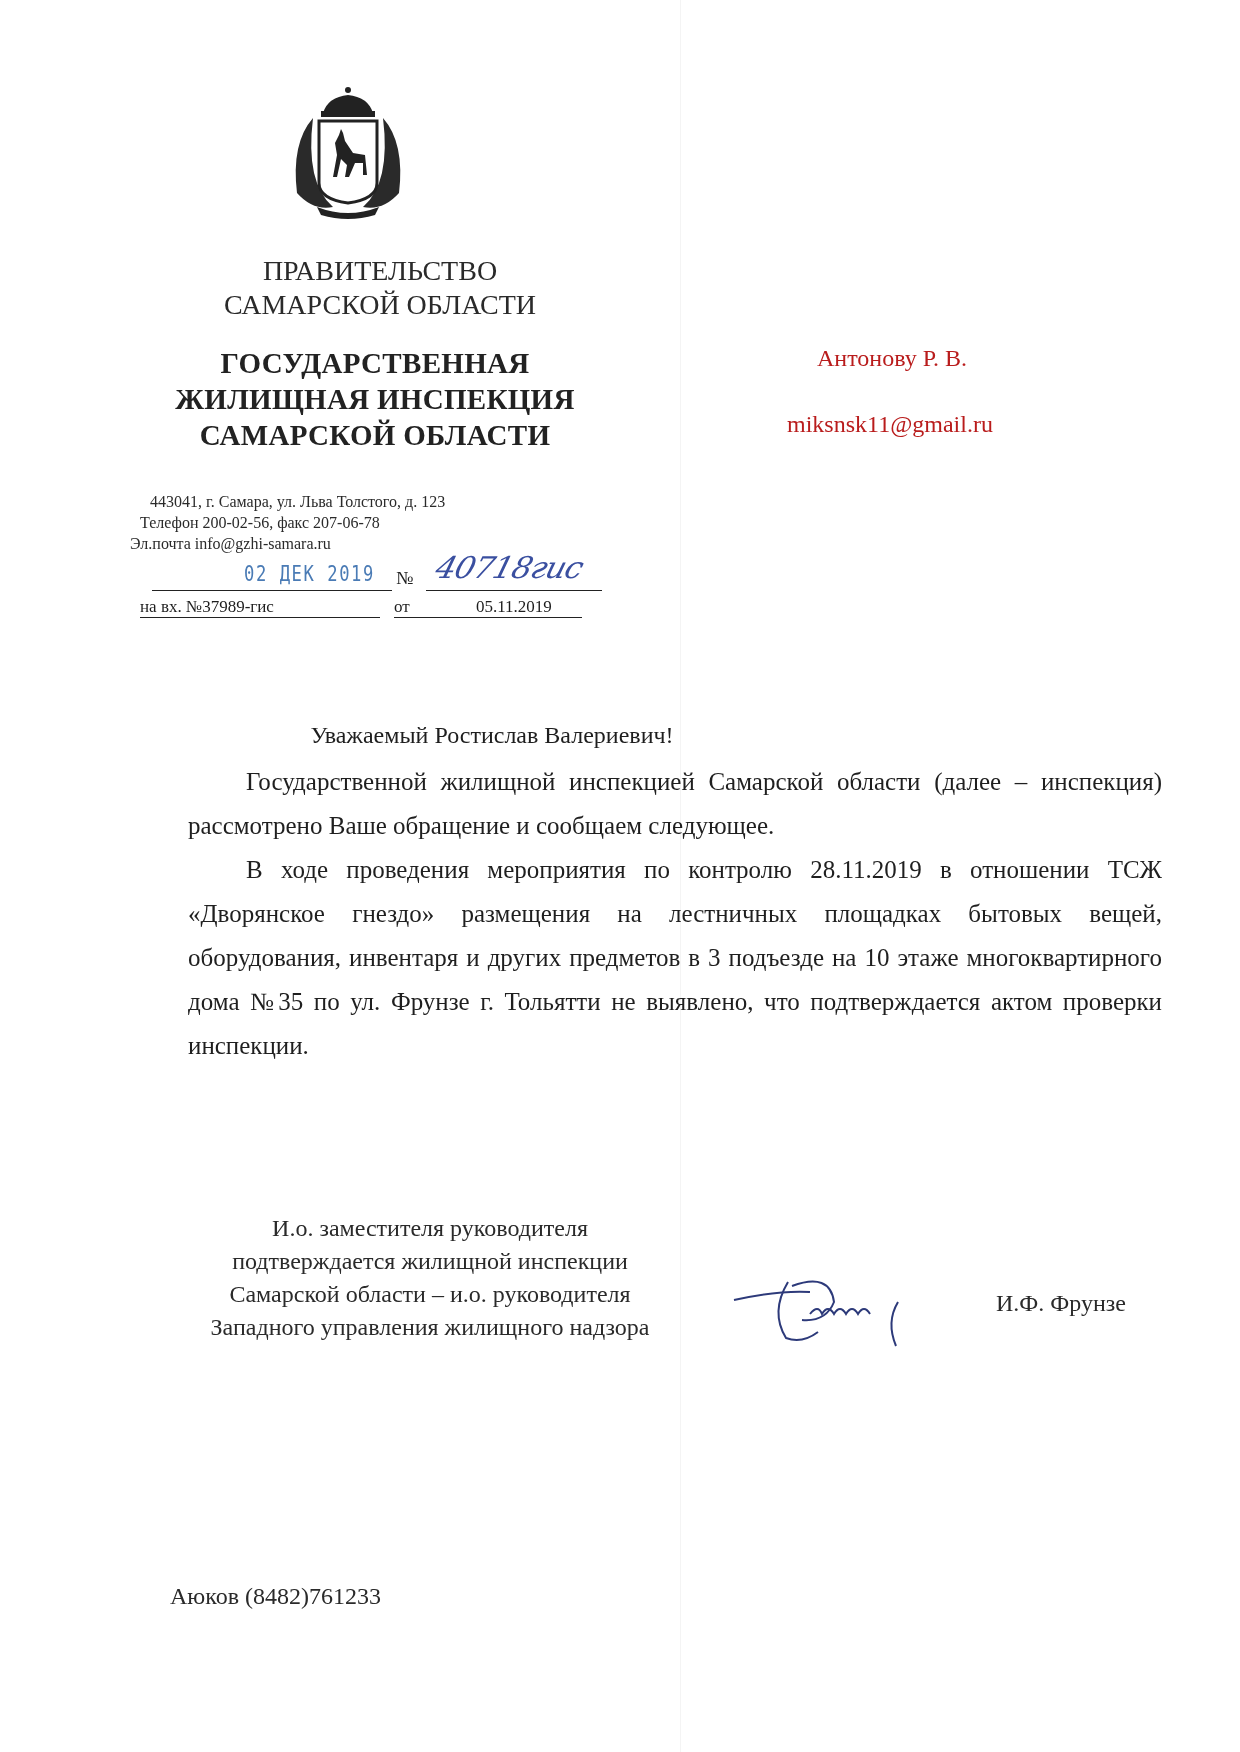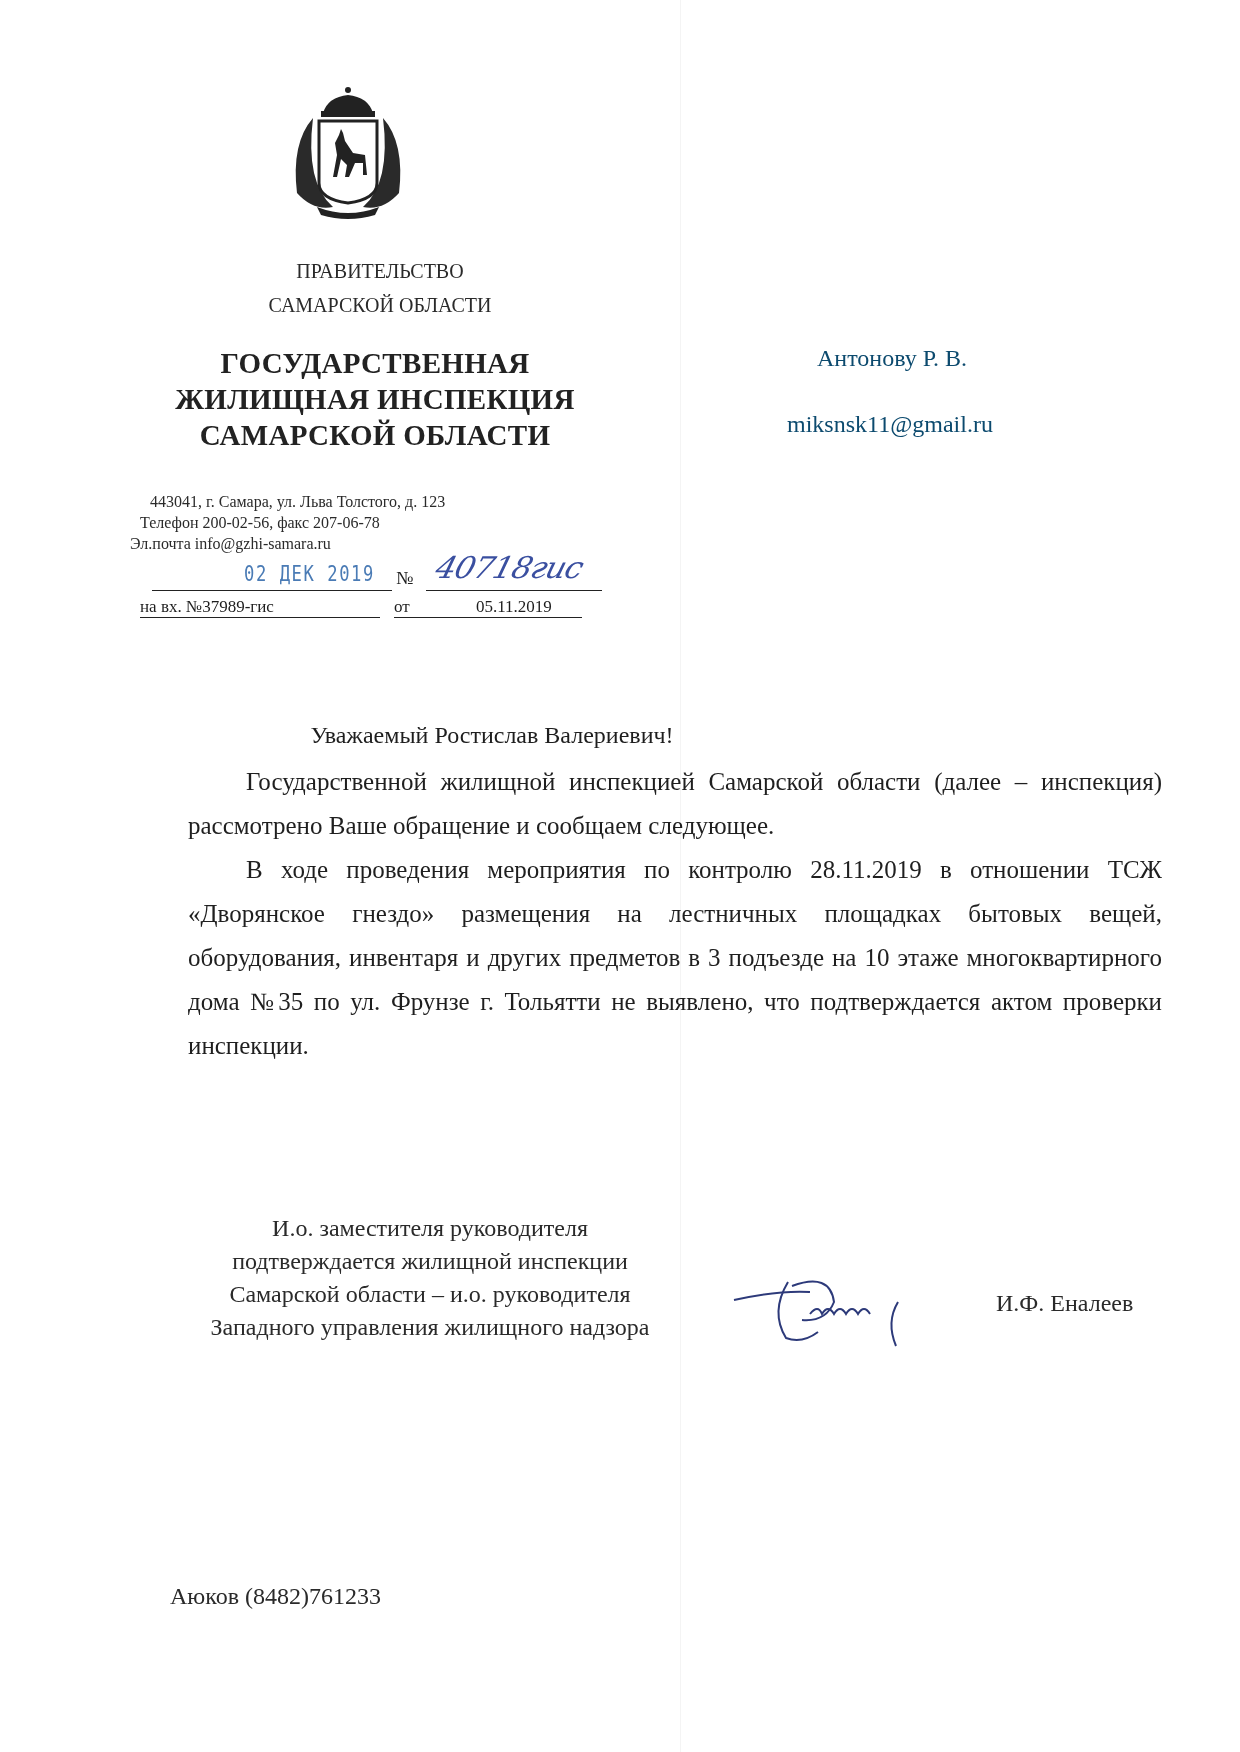--- a/index.html
+++ b/index.html
@@ -6,33 +6,33 @@
   body {
     width: 1240px; height: 1752px; background: #ffffff; position: relative; overflow: hidden;
     color: #1e1e1e;
   }
   .serif { font-family: "Liberation Serif", "DejaVu Serif", serif; }
   .sans { font-family: Liberation Serif, serif; }
   .abs { position: absolute; }
 
   #emblem { left: 283px; top: 83px; width: 130px; height: 140px; }
 
-  .gov { left: 150px; width: 460px; text-align: center; font-size: 20px; line-height: 34px; color: #2a2a2a; }
+  .gov { left: 150px; width: 460px; text-align: center; font-size: 28px; line-height: 34px; color: #2a2a2a; }
   .agency { left: 140px; width: 470px; text-align: center; font-size: 29px; line-height: 36px; font-weight: bold; color: #222; letter-spacing: 0.3px; }
   .contacts { left: 140px; width: 470px; text-align: left; font-size: 16px; line-height: 21px; color: #2a2a2a; }
 
   .stamp { left: 244px; top: 561px; font-family: "DejaVu Sans Mono", monospace; font-size: 22px; color: #4a7bb5; letter-spacing: 2px; transform: scaleX(0.78); transform-origin: left center; }
   .reg-line { border-bottom: 1.5px solid #222; }
   .no-sign { left: 396px; top: 568px; font-size: 18px; }
   .handnum { left: 440px; top: 550px; font-family: "DejaVu Serif", serif; font-style: italic; font-size: 30px; color: #3a4fa0; transform: skewX(-15deg) scaleX(1.05); letter-spacing: -1px; }
   .incoming { left: 140px; top: 597px; font-size: 17px; }
   .ot { left: 394px; top: 597px; font-size: 17px; }
   .incdate { left: 476px; top: 597px; font-size: 17px; }
 
-  .addressee { left: 790px; width: 280px; font-size: 24px; color: #0c4a6e; }
+  .addressee { left: 790px; width: 280px; font-size: 24px; color: #b91c1c; }
 
   .greeting { left: 0; width: 984px; top: 722px; text-align: center; font-size: 24px; }
   .para { left: 172px; width: 974px; font-size: 25px; line-height: 44px; text-align: justify; color: #1f1f1f; margin-left: 16px; }
   .para .indent { display: inline-block; width: 58px; }
 
   .signer { left: 150px; width: 560px; text-align: center; font-size: 24px; line-height: 33px; color: #2a2a2a; }
   .signer-name { left: 996px; top: 1290px; font-size: 24px; color: #2a2a2a; }
   #signature { left: 730px; top: 1262px; width: 220px; height: 90px; }
 
   .footer-contact { left: 170px; top: 1583px; font-size: 24px; color: #2a2a2a; }
@@ -95,15 +95,15 @@
 <div class="abs serif signer" style="top:1278px">Самарской области – и.о. руководителя</div>
 <div class="abs serif signer" style="top:1311px">Западного управления жилищного надзора</div>
 
 <svg id="signature" class="abs" viewBox="0 0 220 90">
   <path d="M4 38 Q50 28 80 30" stroke="#2d3a7a" stroke-width="2" fill="none"></path>
   <path d="M58 20 Q40 50 56 76 Q72 82 88 70" stroke="#2d3a7a" stroke-width="2" fill="none"></path>
   <path d="M62 24 Q100 10 104 40 Q96 60 72 58" stroke="#2d3a7a" stroke-width="2" fill="none"></path>
   <path d="M80 52 q8 -10 12 0 q6 -10 12 0 q6 -10 12 0 q6 -10 12 0 q6 -10 12 0" stroke="#2d3a7a" stroke-width="2" fill="none"></path>
   <path d="M168 40 Q156 60 166 84" stroke="#2d3a7a" stroke-width="2" fill="none"></path>
 </svg>
-<div class="abs serif signer-name">И.Ф. Еналеев</div>
+<div class="abs serif signer-name">И.Ф. Фрунзе</div>
 
 <div class="abs serif footer-contact">Аюков (8482)761233</div>
 
 </body></html>

